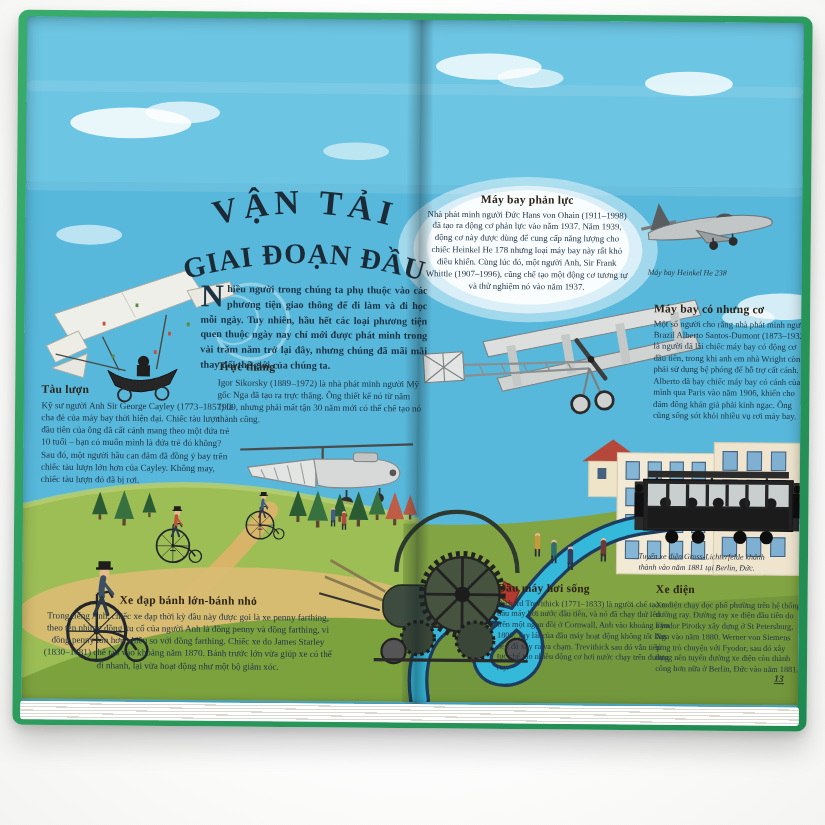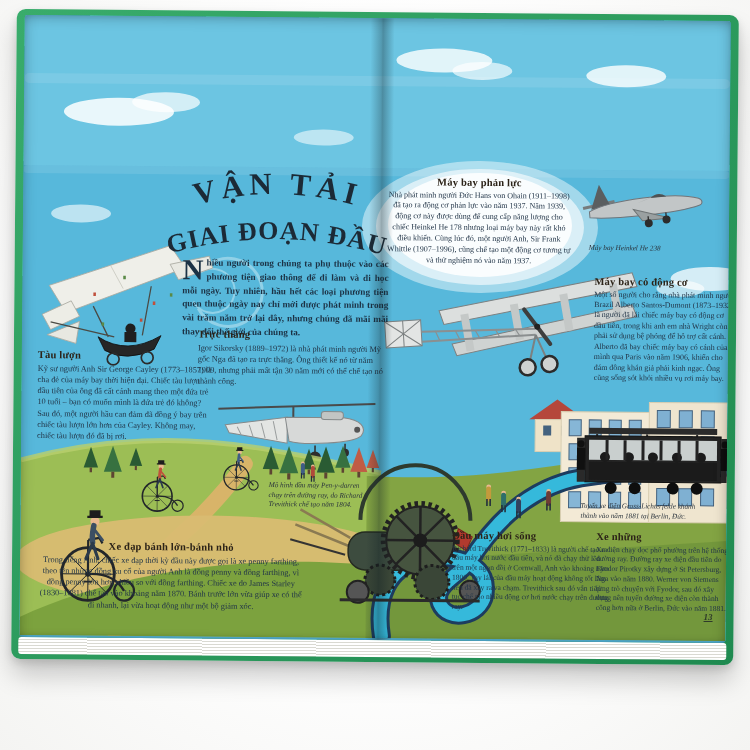--- a/index.html
+++ b/index.html
@@ -321,36 +321,35 @@
      <h3>Xe đạp bánh lớn-bánh nhỏ</h3>
      <p>Trong tiếng Anh, chiếc xe đạp thời kỳ đầu này được gọi là xe penny farthing, theo tên những đồng xu cổ của người Anh là đồng penny và đồng farthing, vì đồng penny lớn hơn nhiều so với đồng farthing. Chiếc xe do James Starley (1830–1881) chế tạo vào khoảng năm 1870. Bánh trước lớn vừa giúp xe có thể đi nhanh, lại vừa hoạt động như một bộ giảm xóc.</p>
    </div>
 
    <div class="txt sec center" style="left:364px;top:158px;width:184px;">
      <h3>Máy bay phản lực</h3>
      <p style="font-size:8px;">Nhà phát minh người Đức Hans von Ohain (1911–1998) đã tạo ra động cơ phản lực vào năm 1937. Năm 1939, động cơ này được dùng để cung cấp năng lượng cho chiếc Heinkel He 178 nhưng loại máy bay này rất khó điều khiển. Cùng lúc đó, một người Anh, Sir Frank Whittle (1907–1996), cũng chế tạo một động cơ tương tự và thử nghiệm nó vào năm 1937.</p>
    </div>
 
    <div class="txt sec" style="left:572px;top:256px;width:142px;">
-     <h3>Máy bay có động cơ</h3>
+     <h3>Máy bay có nhưng cơ</h3>
      <p style="font-size:7.9px;line-height:1.32;">Một số người cho rằng nhà phát minh người Brazil Alberto Santos-Dumont (1873–1932) là người đã lái chiếc máy bay có động cơ đầu tiên, trong khi anh em nhà Wright còn phải sử dụng bệ phóng để hỗ trợ cất cánh. Alberto đã bay chiếc máy bay có cánh của mình qua Paris vào năm 1906, khiến cho đám đông khán giả phải kinh ngạc. Ông cũng sống sót khỏi nhiều vụ rơi máy bay.</p>
    </div>
 
    <div class="txt sec small" style="left:432px;top:511px;width:158px;">
      <h3>Đầu máy hơi sống</h3>
      <p>Richard Trevithick (1771–1833) là người chế tạo ra đầu máy hơi nước đầu tiên, và nó đã chạy thử lên trên một ngọn đồi ở Cornwall, Anh vào khoảng năm 1800. Tay lái của đầu máy hoạt động không tốt lắm nên đã xảy ra va chạm. Trevithick sau đó vẫn tiếp tục chế tạo nhiều động cơ hơi nước chạy trên đường ray.</p>
    </div>
 
    <div class="txt sec small" style="left:576px;top:511px;width:132px;">
-     <h3>Xe những</h3>
+     <h3>Xe điện</h3>
      <p>Xe điện chạy dọc phố phường trên hệ thống đường ray. Đường ray xe điện đầu tiên do Fyodor Pirotky xây dựng ở St Petersburg, Nga vào năm 1880. Werner von Siemens từng trò chuyện với Fyodor, sau đó xây dựng nên tuyến đường xe điện còn thành công hơn nữa ở Berlin, Đức vào năm 1881.</p>
    </div>
 
    <p class="caption" style="left:566px;top:224px;width:110px;">Máy bay Heinkel He 238</p>
-   <p class="caption" style="left:248px;top:464px;width:96px;">Mô hình đầu máy Pen-y-darren chạy trên đường ray, do Richard Trevithick chế tạo năm 1804.</p>
    <p class="caption" style="left:560px;top:482px;width:130px;">Tuyến xe điện Gross-Lichterfelde khánh thành vào năm 1881 tại Berlin, Đức.</p>
 
    <div class="pnum" style="left:8px;top:592px;margin-top:48px;">12</div>
    <div class="pnum" style="left:684px;top:592px;text-decoration:underline;">13</div>
 
    <div class="gutter"></div>
   </div>
  </div>
 </div>
 

